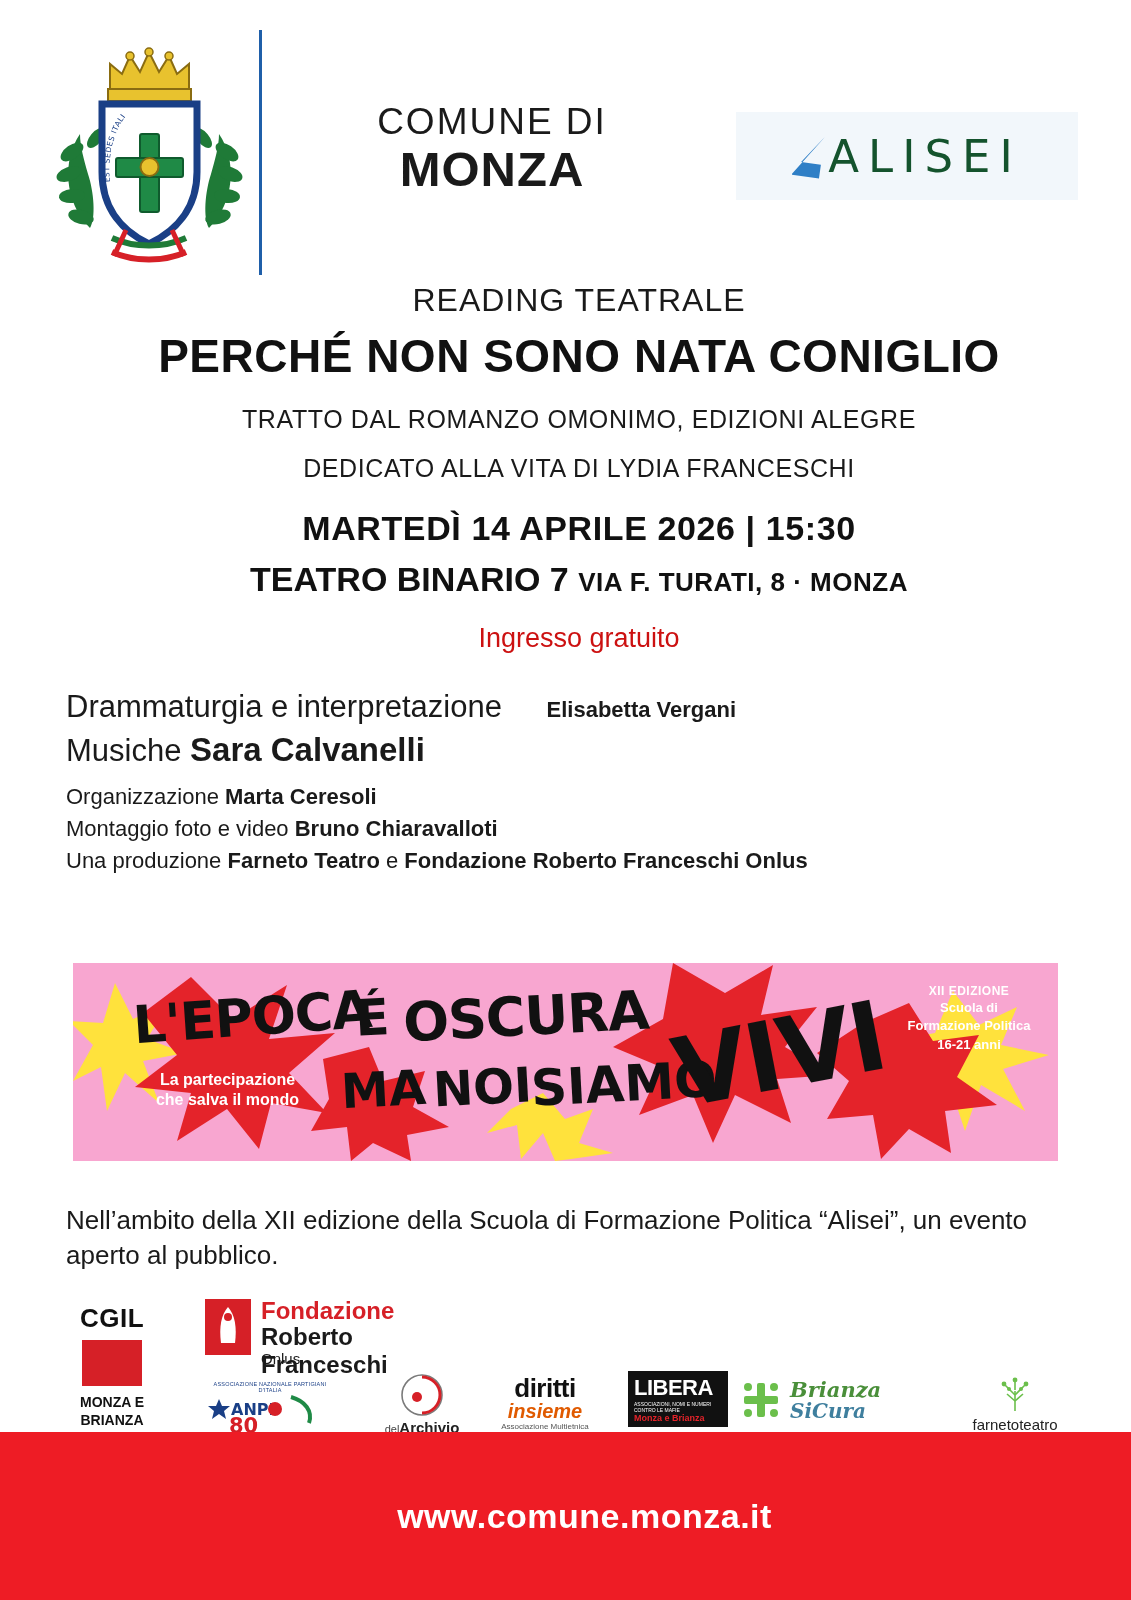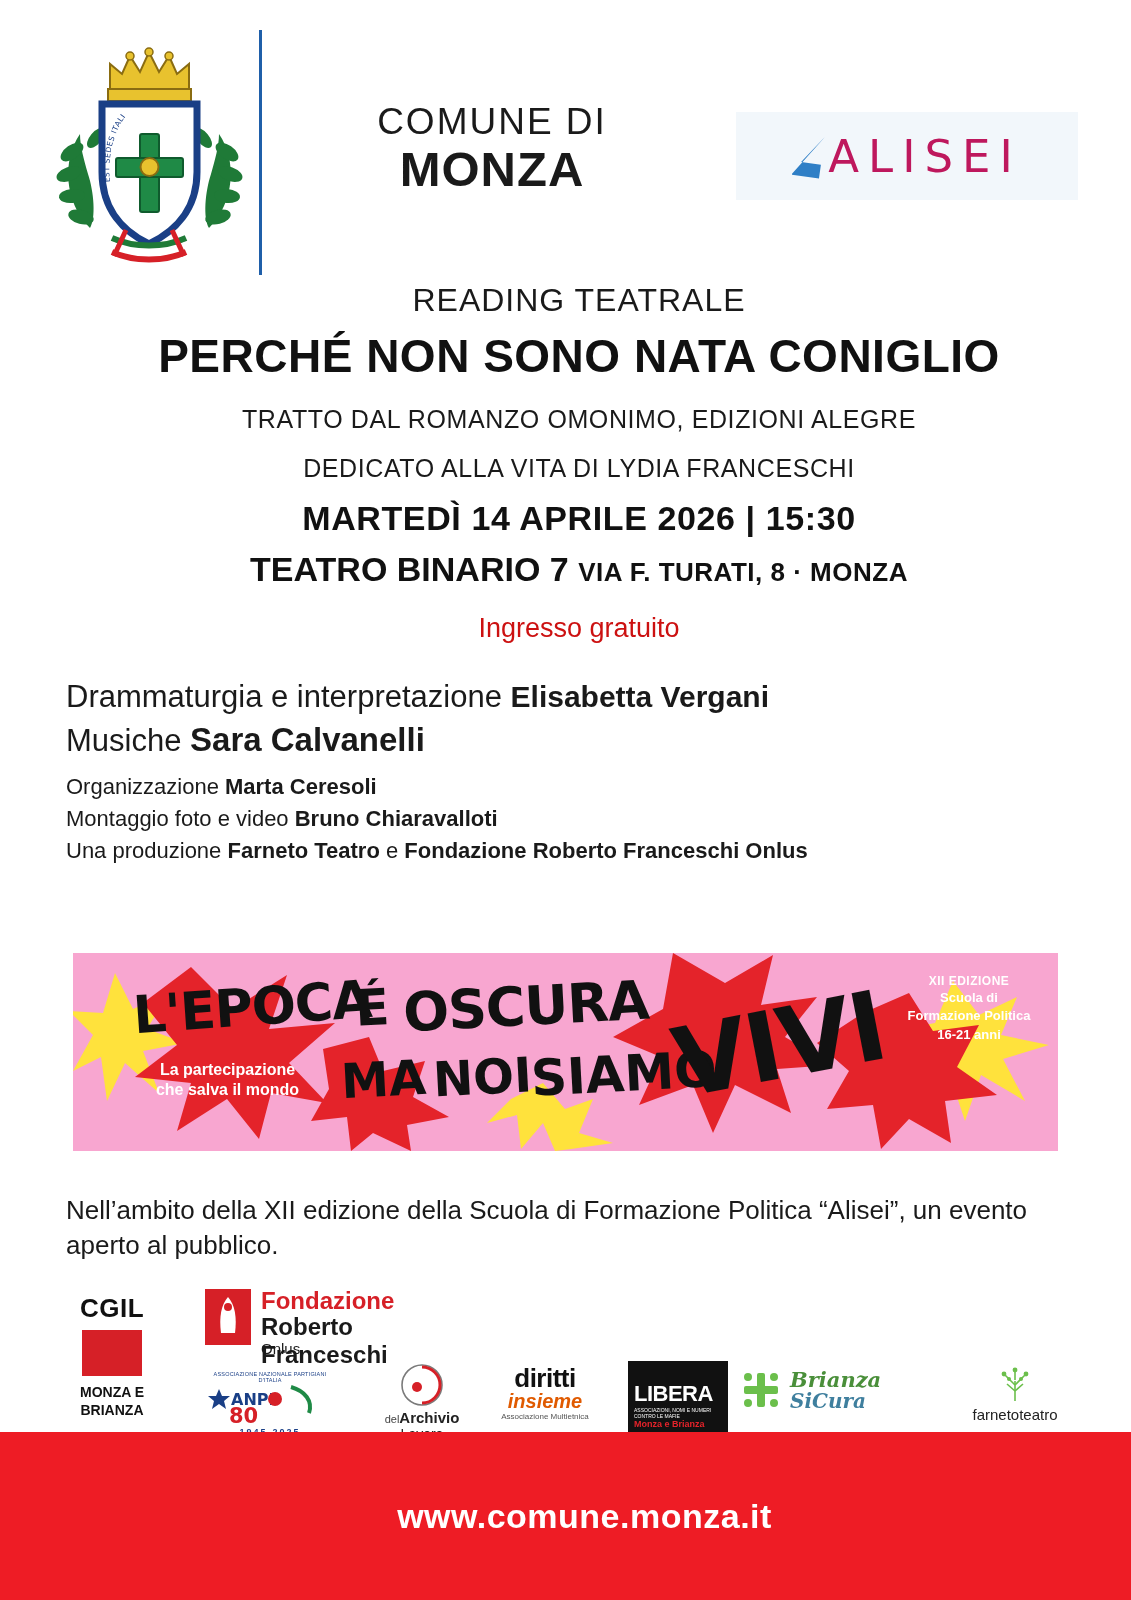--- a/index.html
+++ b/index.html
@@ -68,21 +68,21 @@
     width: 342px;
     height: 88px;
     background: #f2f7fb;
     display: flex;
     align-items: center;
     justify-content: center;
   }
   .alisei-text {
     font-size: 45px;
     letter-spacing: 9px;
-    color: #be185d;
+    color: #14532d;
     font-weight: 500;
     font-family: "DejaVu Sans", sans-serif;
   }
   .alisei-swoosh {
     display: inline-block;
     width: 34px;
     height: 46px;
     position: relative;
     margin-right: 2px;
   }
@@ -116,21 +116,21 @@
   .t-sub2 {
     font-size: 25px;
     letter-spacing: 0.6px;
     margin-top: 20px;
     color: #1a1a1a;
   }
   .t-date {
     font-size: 34px;
     font-weight: 700;
     letter-spacing: 0.6px;
-    margin-top: 16px;
+    margin-top: 26px;
     color: #111;
   }
   .t-venue {
     font-size: 34px;
     font-weight: 700;
     margin-top: 12px;
     color: #111;
   }
   .t-venue .addr {
     font-size: 26px;
@@ -146,21 +146,21 @@
   
   .credits {
     margin-top: 34px;
     padding-left: 66px;
   }
   .c-row1 {
     font-size: 31px;
     color: #1a1a1a;
     line-height: 1.24;
   }
-  .c-row1 b { font-weight: 700; font-size: 30px; }
+  .c-row1 b { font-weight: 700; font-size: 22px; margin-left: 36px; }
   .c-row2 {
     font-size: 31px;
     color: #1a1a1a;
     line-height: 1.24;
     margin-top: 4px;
   }
   .c-row2 b { font-weight: 700; font-size: 33px; }
   .c-small {
     font-size: 22px;
     line-height: 1.45;
@@ -465,21 +465,21 @@
     <div style="font-size:14px;color:#222;text-align:center;font-weight:400;">Lavoro</div>
   </div>
 
   <div class="logo diritti-wrap">
     <div style="font-size:26px;font-weight:700;color:#111;letter-spacing:-0.5px;">diritti</div>
     <div style="font-size:20px;font-weight:700;color:#e05a00;font-style:italic;margin-top:-4px;">insieme</div>
     <div style="font-size:8px;color:#555;margin-top:-1px;">Associazione Multietnica</div>
   </div>
 
   <div class="logo libera-wrap">
-    <div style="background:#111;padding:20px 6px;">
+    <div style="background:#111;padding:4px 6px;">
       <div style="font-size:22px;font-weight:700;color:#ffffff;letter-spacing:-0.5px;">LIBERA</div>
       <div style="font-size:5px;color:#ffffff;line-height:1.2;">ASSOCIAZIONI, NOMI E NUMERI CONTRO LE MAFIE</div>
       <div style="font-size:9px;color:#e4232a;font-weight:700;">Monza e Brianza</div>
     </div>
   </div>
 
   <div class="logo brianza-wrap">
     <div style="display:flex;align-items:center;gap:8px;">
       <svg width="42" height="42" viewBox="0 0 42 42">
         <g fill="#6bbf4b">

